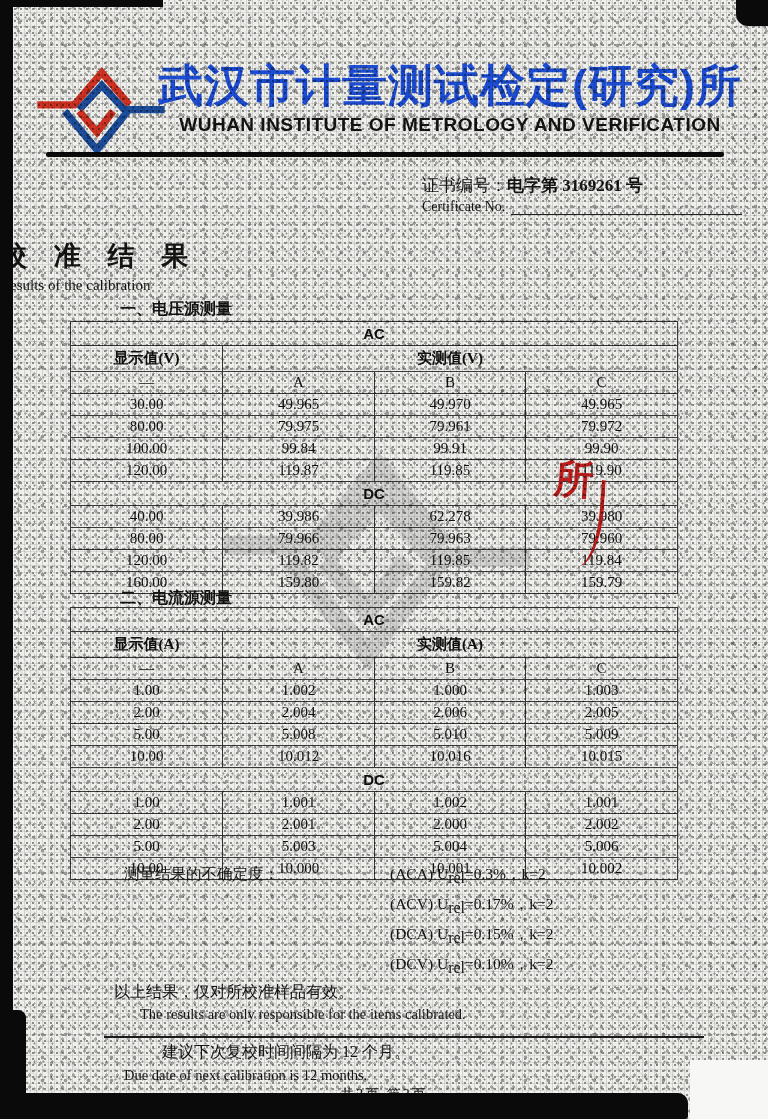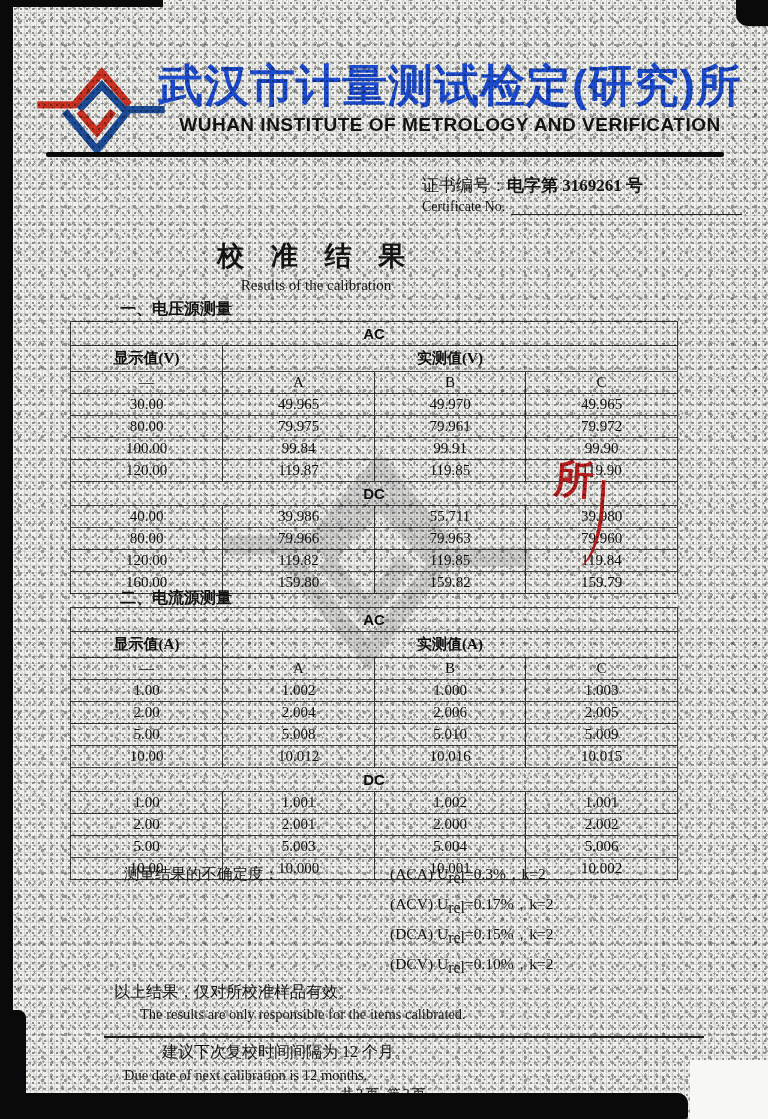--- a/index.html
+++ b/index.html
@@ -53,21 +53,21 @@
     font-family:"Liberation Sans",sans-serif;font-weight:700;font-size:19px;
     letter-spacing:.5px;color:#151515;white-space:nowrap;
   }
   .h-rule{position:absolute;left:46px;top:100px;width:678px;height:5px;background:#0c0c0c;border-radius:2px;}
   
   .cert{position:absolute;left:398px;top:174px;width:320px;z-index:2;font-size:17px;padding-left:24px;}
   .cert .num{font-weight:600;}
   .cert-en{display:flex;align-items:flex-end;font-size:14px;margin-top:2px;}
   .cert-en .cert-line{flex:1;border-bottom:1.5px solid #222;margin-left:6px;height:14px;}
   
-  .main-title{position:absolute;left:0;top:238px;width:632px;text-align:center;z-index:2;}
+  .main-title{position:absolute;left:0;top:238px;width:632px;text-align:left;z-index:2;}
   .mt-cn{font-size:27px;font-weight:700;letter-spacing:10px;}
   .mt-en{font-size:15px;margin-top:3px;}
   
   .sec-h{position:absolute;left:108px;width:400px;font-size:16px;font-weight:600;z-index:2;text-align:left;padding-left:12px;}
   .sec1-h{top:299px;} .sec2-h{top:588px;}
   table.meas{
     position:absolute;left:70px;width:607px;z-index:2;
     border-collapse:collapse;table-layout:fixed;font-size:15px;
   }
   .t1{top:321px;} .t2{top:607px;}
@@ -206,21 +206,21 @@
       </tbody>
     <tbody>
       <tr>
           <td class="grp" colspan="4">DC</td>
         </tr>
     </tbody>
     <tbody>
         <tr>
           <td>40.00</td>
           <td>39.986</td>
-          <td>55.711</td>
+          <td>62.278</td>
           <td>39.980</td>
         </tr>
         <tr>
           <td>80.00</td>
           <td>79.966</td>
           <td>79.963</td>
           <td>79.960</td>
         </tr>
         <tr>
           <td>120.00</td>

